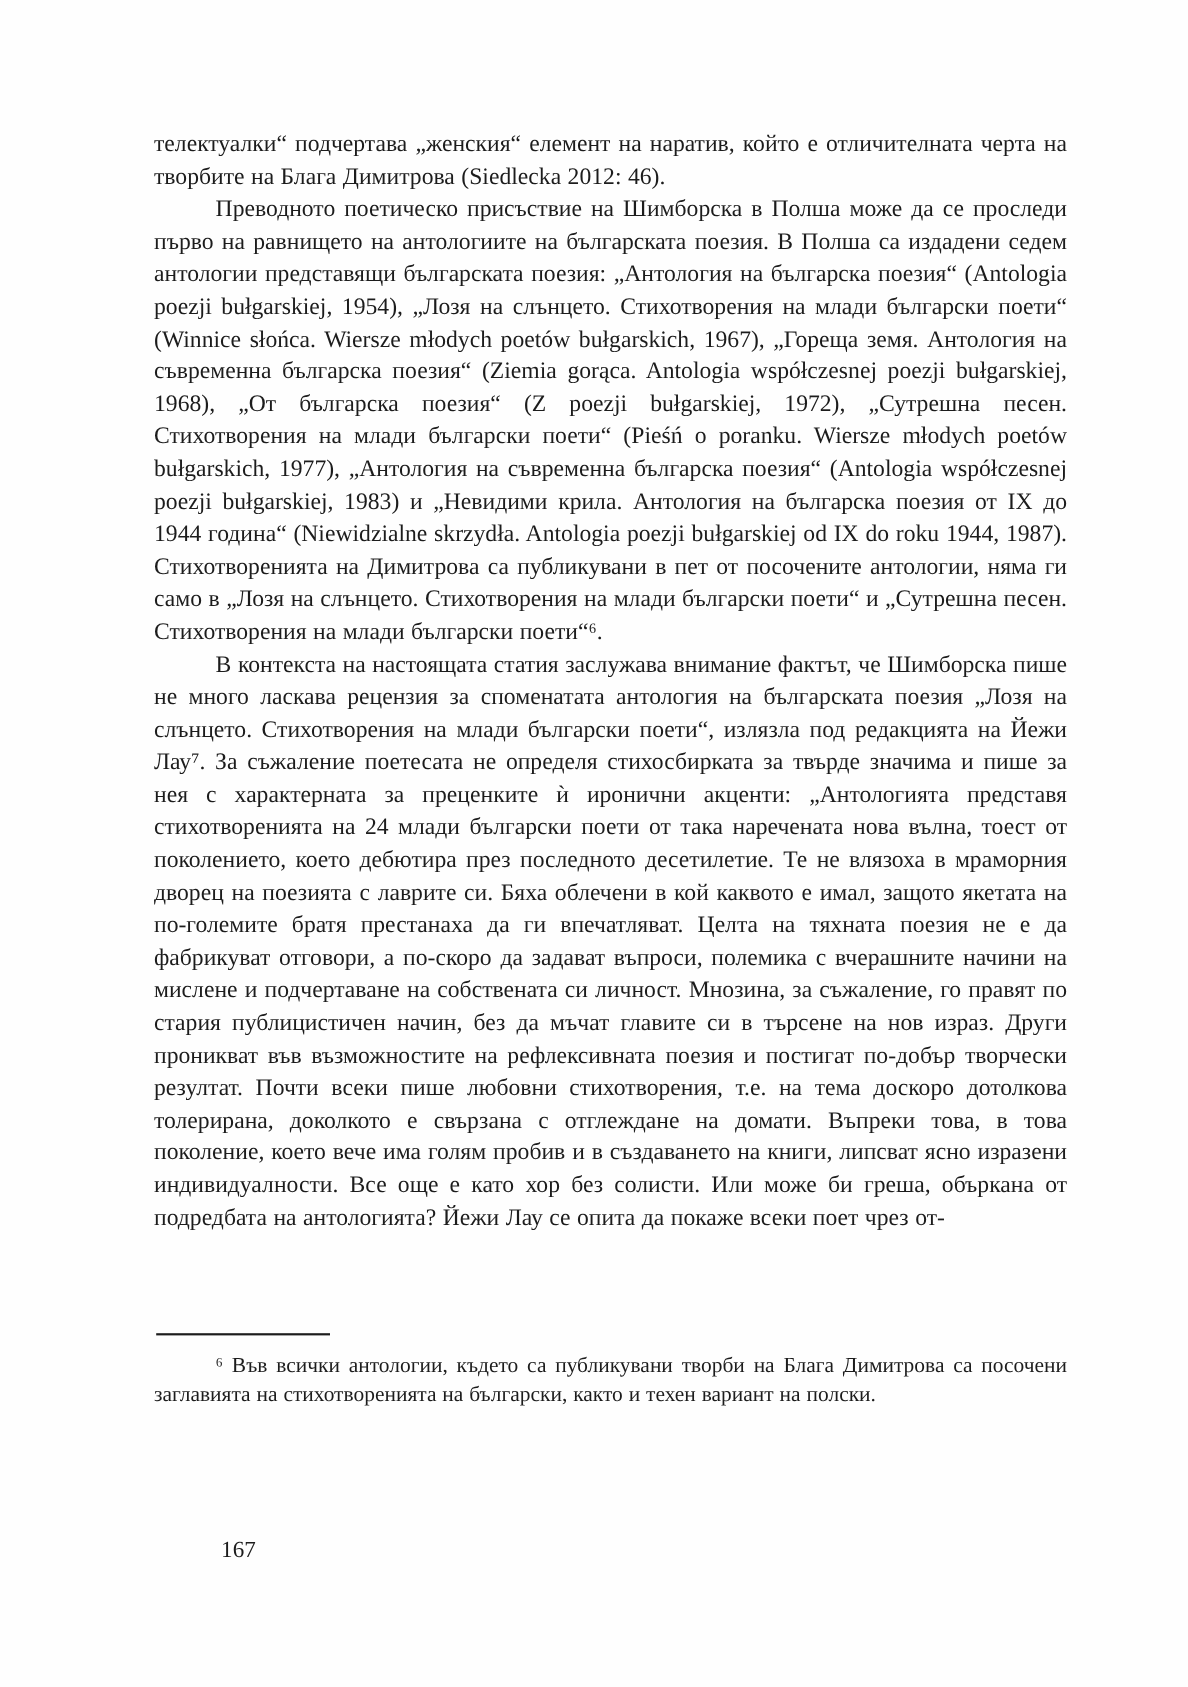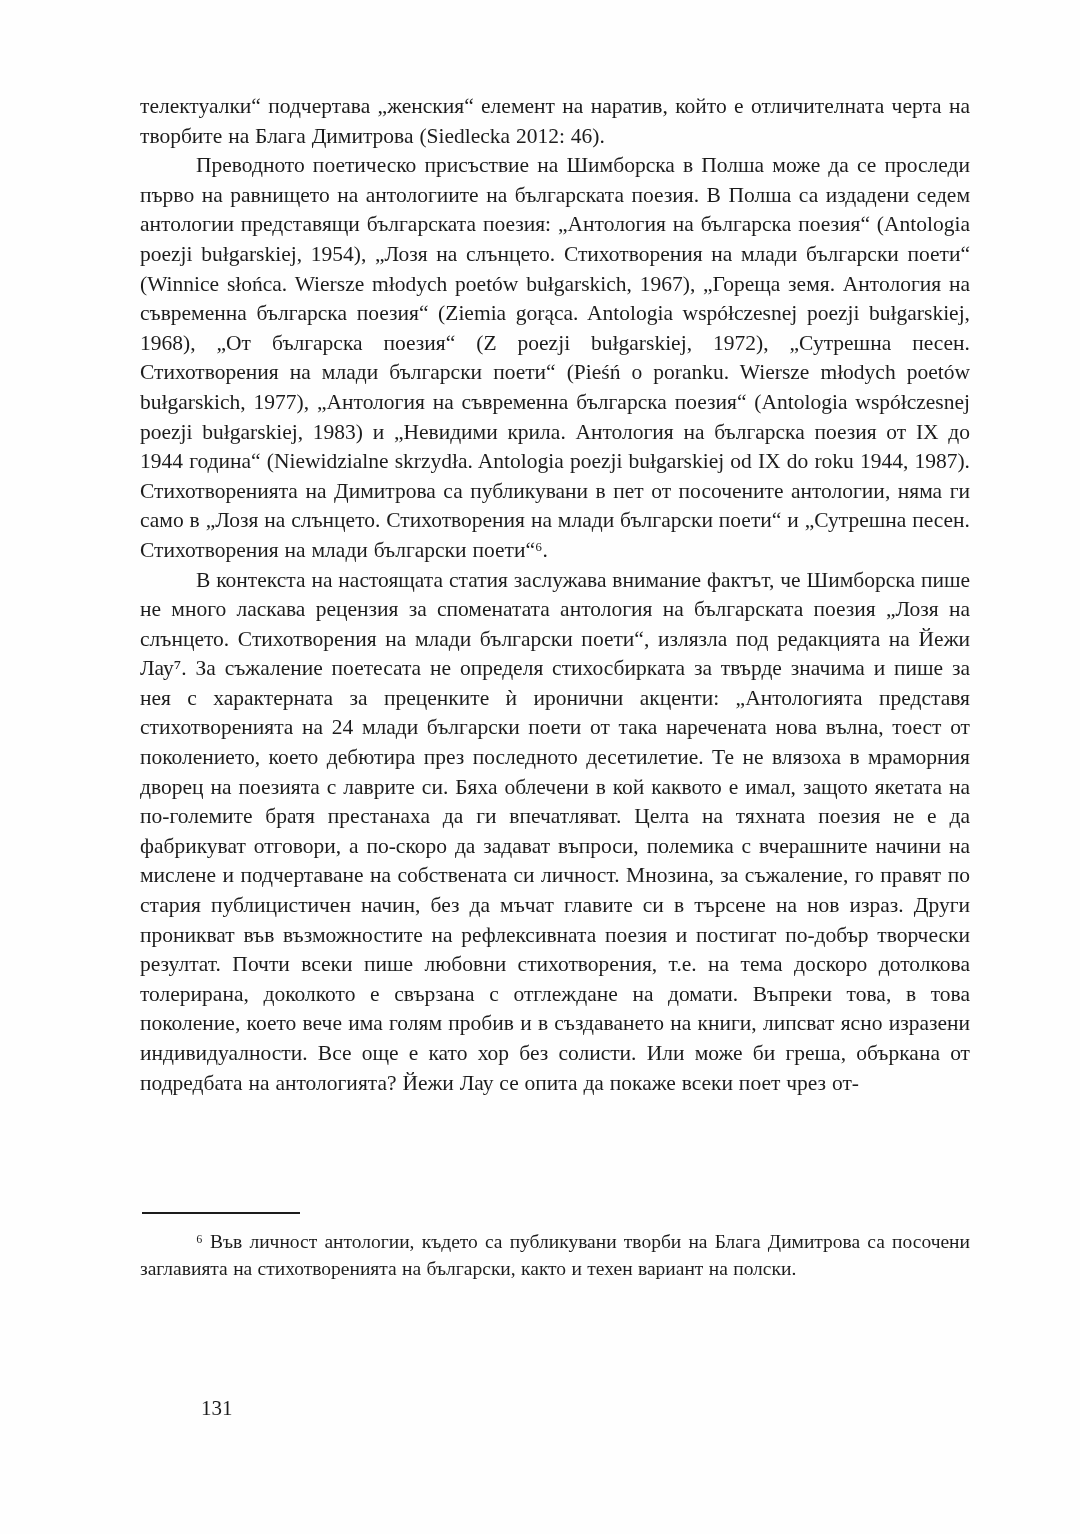--- a/index.html
+++ b/index.html
@@ -12,21 +12,21 @@
     width: 1080px;
     height: 1534px;
     background: #fefefe;
     font-family: "Liberation Serif", "DejaVu Serif", serif;
     color: #1c1c1c;
     overflow: hidden;
   }
   .text-block {
     position: absolute;
     left: 140px;
-    top: 92px;
+    top: 116px;
     width: 830px;
   }
   .para {
     margin: 0;
     font-size: 21.5px;
     line-height: 29.6px;
     text-align: justify;
     word-spacing: 0.5px;
   }
   .para.indent {
@@ -66,18 +66,18 @@
 <div class="page">
 
   <div class="text-block">
     <p class="para">телектуалки“ подчертава „женския“ елемент на наратив, който е отличителната черта на творбите на Блага Димитрова (Siedlecka 2012: 46).</p>
     <p class="para indent">Преводното поетическо присъствие на Шимборска в Полша може да се проследи първо на равнището на антологиите на българската поезия. В Полша са издадени седем антологии представящи българската поезия: „Антология на българска поезия“ (Antologia poezji bułgarskiej, 1954), „Лозя на слънцето. Стихотворения на млади български поети“ (Winnice słońca. Wiersze młodych poetów bułgarskich, 1967), „Гореща земя. Антология на съвременна българска поезия“ (Ziemia gorąca. Antologia współczesnej poezji bułgarskiej, 1968), „От българска поезия“ (Z poezji bułgarskiej, 1972), „Сутрешна песен. Стихотворения на млади български поети“ (Pieśń o poranku. Wiersze młodych poetów bułgarskich, 1977), „Антология на съвременна българска поезия“ (Antologia współczesnej poezji bułgarskiej, 1983) и „Невидими крила. Антология на българска поезия от IX до 1944 година“ (Niewidzialne skrzydła. Antologia poezji bułgarskiej od IX do roku 1944, 1987). Стихотворенията на Димитрова са публикувани в пет от посочените антологии, няма ги само в „Лозя на слънцето. Стихотворения на млади български поети“ и „Сутрешна песен. Стихотворения на млади български поети“⁶.</p>
     <p class="para indent">В контекста на настоящата статия заслужава внимание фактът, че Шимборска пише не много ласкава рецензия за споменатата антология на българската поезия „Лозя на слънцето. Стихотворения на млади български поети“, излязла под редакцията на Йежи Лау⁷. За съжаление поетесата не определя стихосбирката за твърде значима и пише за нея с характерната за преценките ѝ иронични акценти: „Антологията представя стихотворенията на 24 млади български поети от така наречената нова вълна, тоест от поколението, което дебютира през последното десетилетие. Те не влязоха в мраморния дворец на поезията с лаврите си. Бяха облечени в кой каквото е имал, защото якетата на по-големите братя престанаха да ги впечатляват. Целта на тяхната поезия не е да фабрикуват отговори, а по-скоро да задават въпроси, полемика с вчерашните начини на мислене и подчертаване на собствената си личност. Мнозина, за съжаление, го правят по стария публицистичен начин, без да мъчат главите си в търсене на нов израз. Други проникват във възможностите на рефлексивната поезия и постигат по-добър творчески резултат. Почти всеки пише любовни стихотворения, т.е. на тема доскоро дотолкова толерирана, доколкото е свързана с отглеждане на домати. Въпреки това, в това поколение, което вече има голям пробив и в създаването на книги, липсват ясно изразени индивидуалности. Все още е като хор без солисти. Или може би греша, объркана от подредбата на антологията? Йежи Лау се опита да покаже всеки поет чрез от-</p>
   </div>
 
   <div class="footnote-area">
     <div class="footnote-rule"></div>
-    <p class="fnote">⁶ Във личност антологии, където са публикувани творби на Блага Димитрова са посочени заглавията на стихотворенията на български, както и техен вариант на полски.</p>
+    <p class="fnote">⁶ Във всички антологии, където са публикувани творби на Блага Димитрова са посочени заглавията на стихотворенията на български, както и техен вариант на полски.</p>
   </div>
 
-  <div class="page-number">131</div>
+  <div class="page-number">167</div>
 
 </div>
 
 </body></html>

